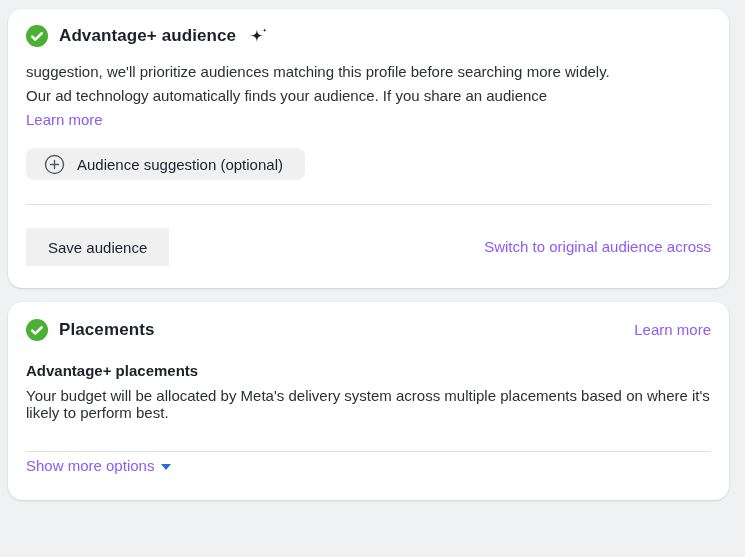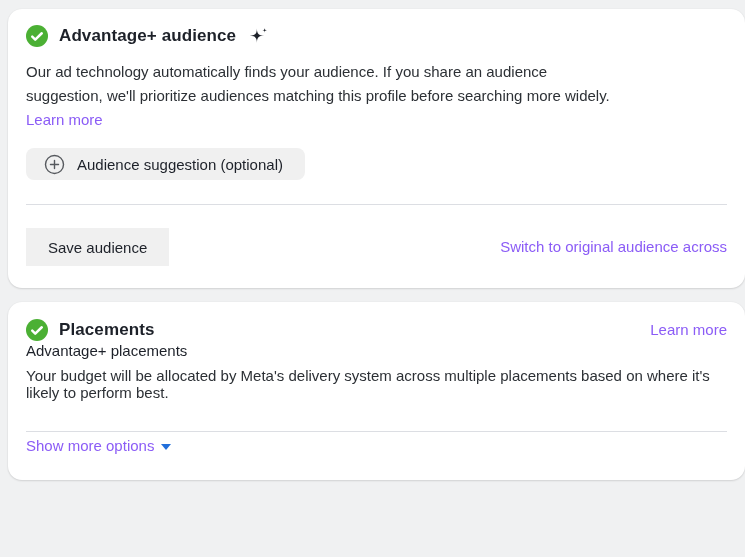--- a/index.html
+++ b/index.html
@@ -8,21 +8,21 @@
   }
   body {
     width: 745px;
     height: 557px;
     background: #F0F1F2;
     font-family: "Liberation Sans", "DejaVu Sans", sans-serif;
     -webkit-font-smoothing: antialiased;
     overflow: hidden;
   }
   .page {
-    padding: 9px 0 12px 8px;
+    padding: 9px 16px 12px 8px;
     box-sizing: border-box;
   }
   .card {
     background: #FFFFFF;
     border-radius: 14px;
     box-shadow: 0 1px 2px rgba(0,0,0,0.12), 0 0 2px rgba(0,0,0,0.05);
     padding: 16px 18px 22px 18px;
     box-sizing: border-box;
   }
   .card + .card {
@@ -95,22 +95,23 @@
     padding: 0 22px;
     background: #F0F0F0;
     border: none;
     border-radius: 0;
     font-family: "Liberation Sans", "DejaVu Sans", sans-serif;
     font-size: 15px;
     color: #1D2129;
     cursor: pointer;
   }
   .sub-title {
-    font-size: 15px;
-    font-weight: normal;
+    margin-top: 20px;
+    font-size: 15px;
+    font-weight: bold;
     color: #1D2129;
   }
   .desc2 {
     margin: 8px 0 0 0;
     font-size: 15px;
     line-height: 17px;
     color: #2C3035;
   }
   .divider2 { margin-top: 30px; }
   .show-more-row {
@@ -142,22 +143,22 @@
       <span class="section-title">Advantage+ audience</span>
       <span class="sparkle">
         <svg width="19" height="19" viewBox="0 0 24 24">
           <path d="M10 2 C10 8.7 12.3 11 19 11 C12.3 11 10 13.3 10 20 C10 13.3 7.7 11 1 11 C7.7 11 10 8.7 10 2 Z" fill="#1D2129"></path>
           <path d="M19.8 1 C19.8 3.4 20.6 4.2 23 4.2 C20.6 4.2 19.8 5 19.8 7.4 C19.8 5 19 4.2 16.6 4.2 C19 4.2 19.8 3.4 19.8 1 Z" fill="#1D2129"></path>
         </svg>
       </span>
     </div>
 
     <p class="desc">
+      <span class="line">suggestion, we'll prioritize audiences matching this profile before searching more widely.</span>
       <span class="line">Our ad technology automatically finds your audience. If you share an audience</span>
-      <span class="line">suggestion, we'll prioritize audiences matching this profile before searching more widely.</span>
     </p>
     <a class="link learn-more-block">Learn more</a>
 
     <div>
       <button class="pill-button">
         <span style="display:inline-flex;">
           <svg width="21" height="21" viewBox="0 0 24 24">
             <circle cx="12" cy="12" r="10.3" fill="none" stroke="#55585D" stroke-width="1.6"></circle>
             <path d="M12 7.4v9.2M7.4 12h9.2" stroke="#55585D" stroke-width="1.6" stroke-linecap="round"></path>
           </svg>

